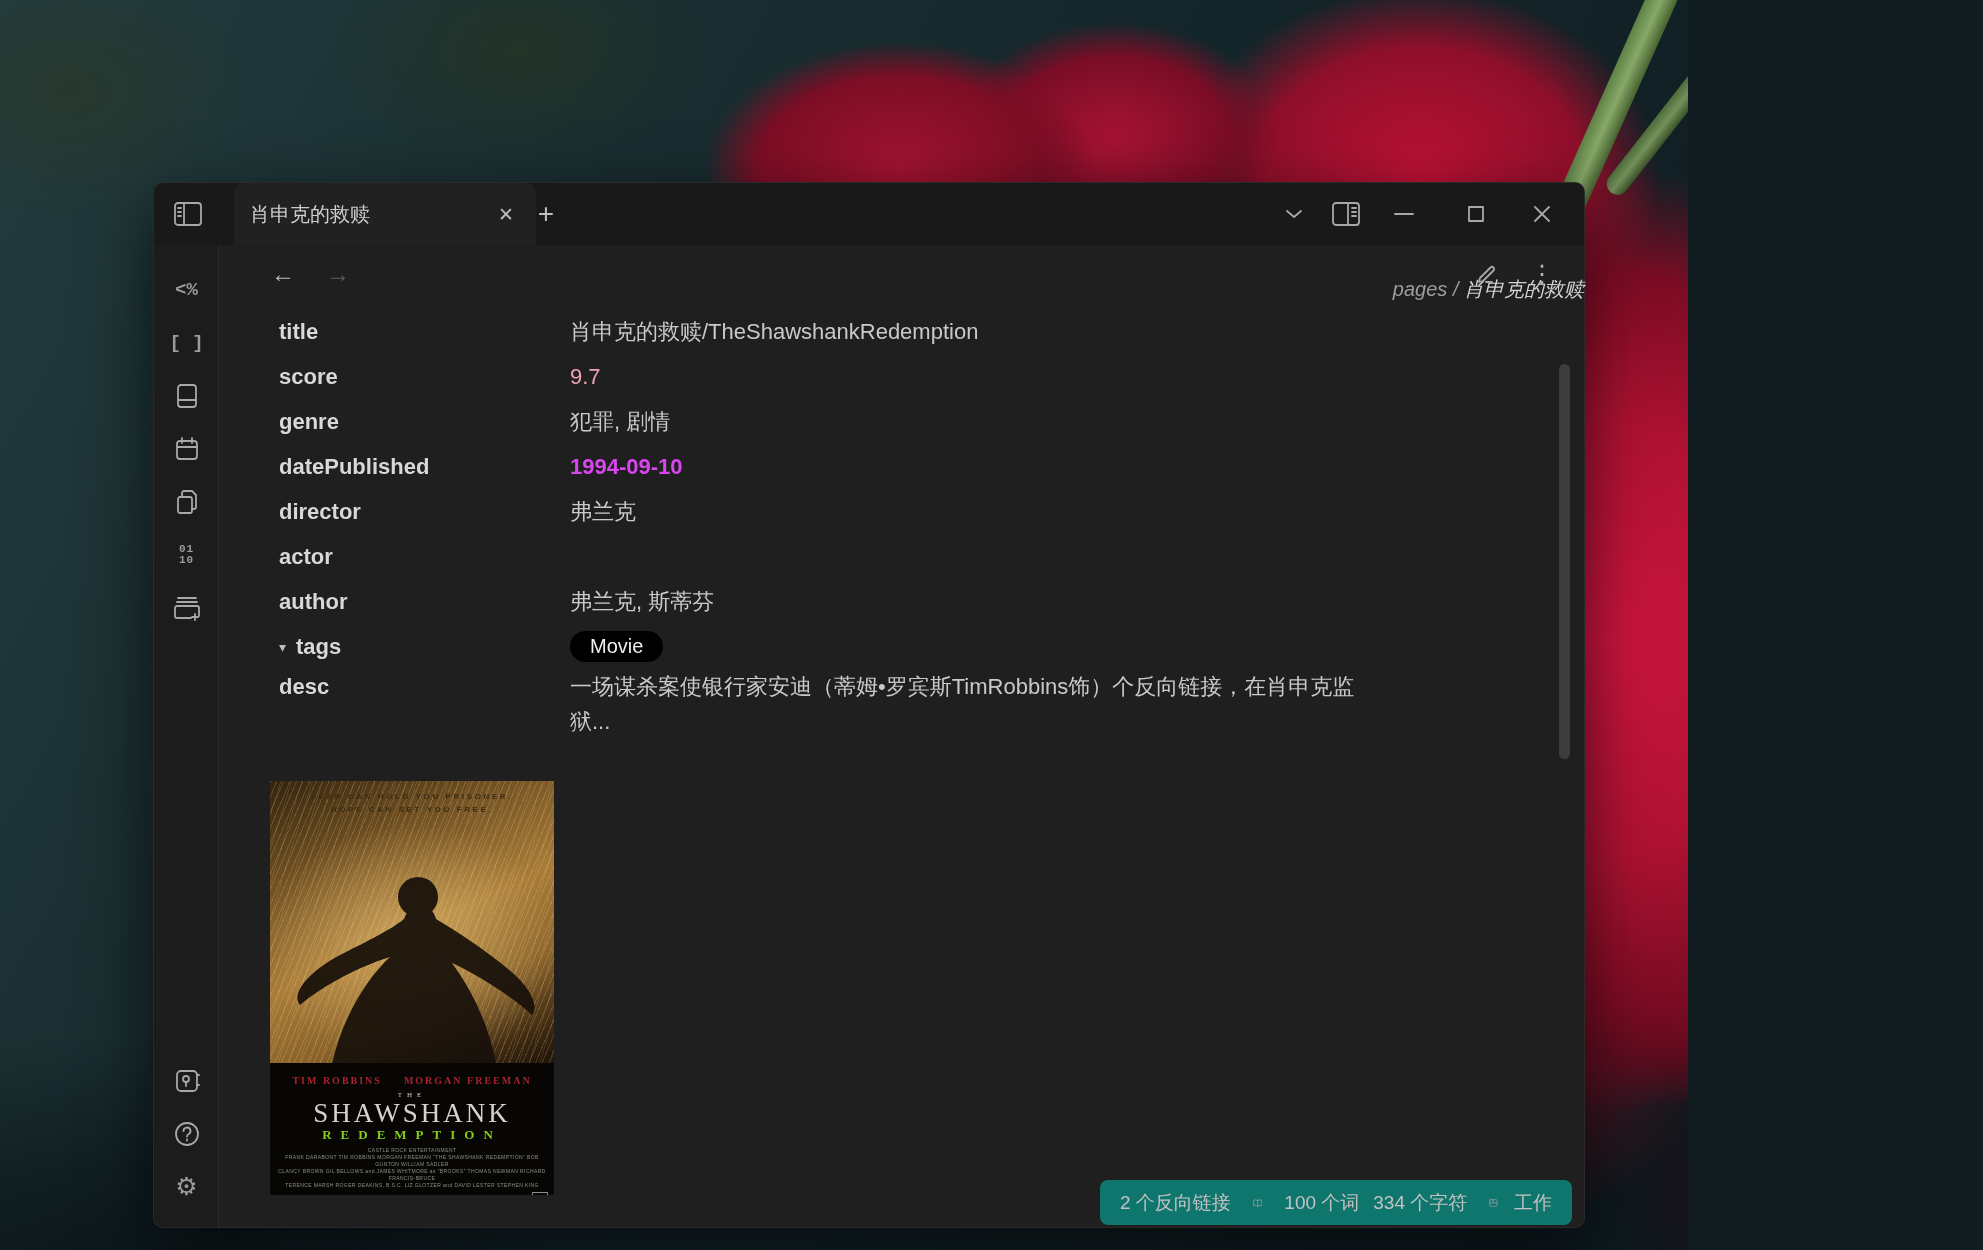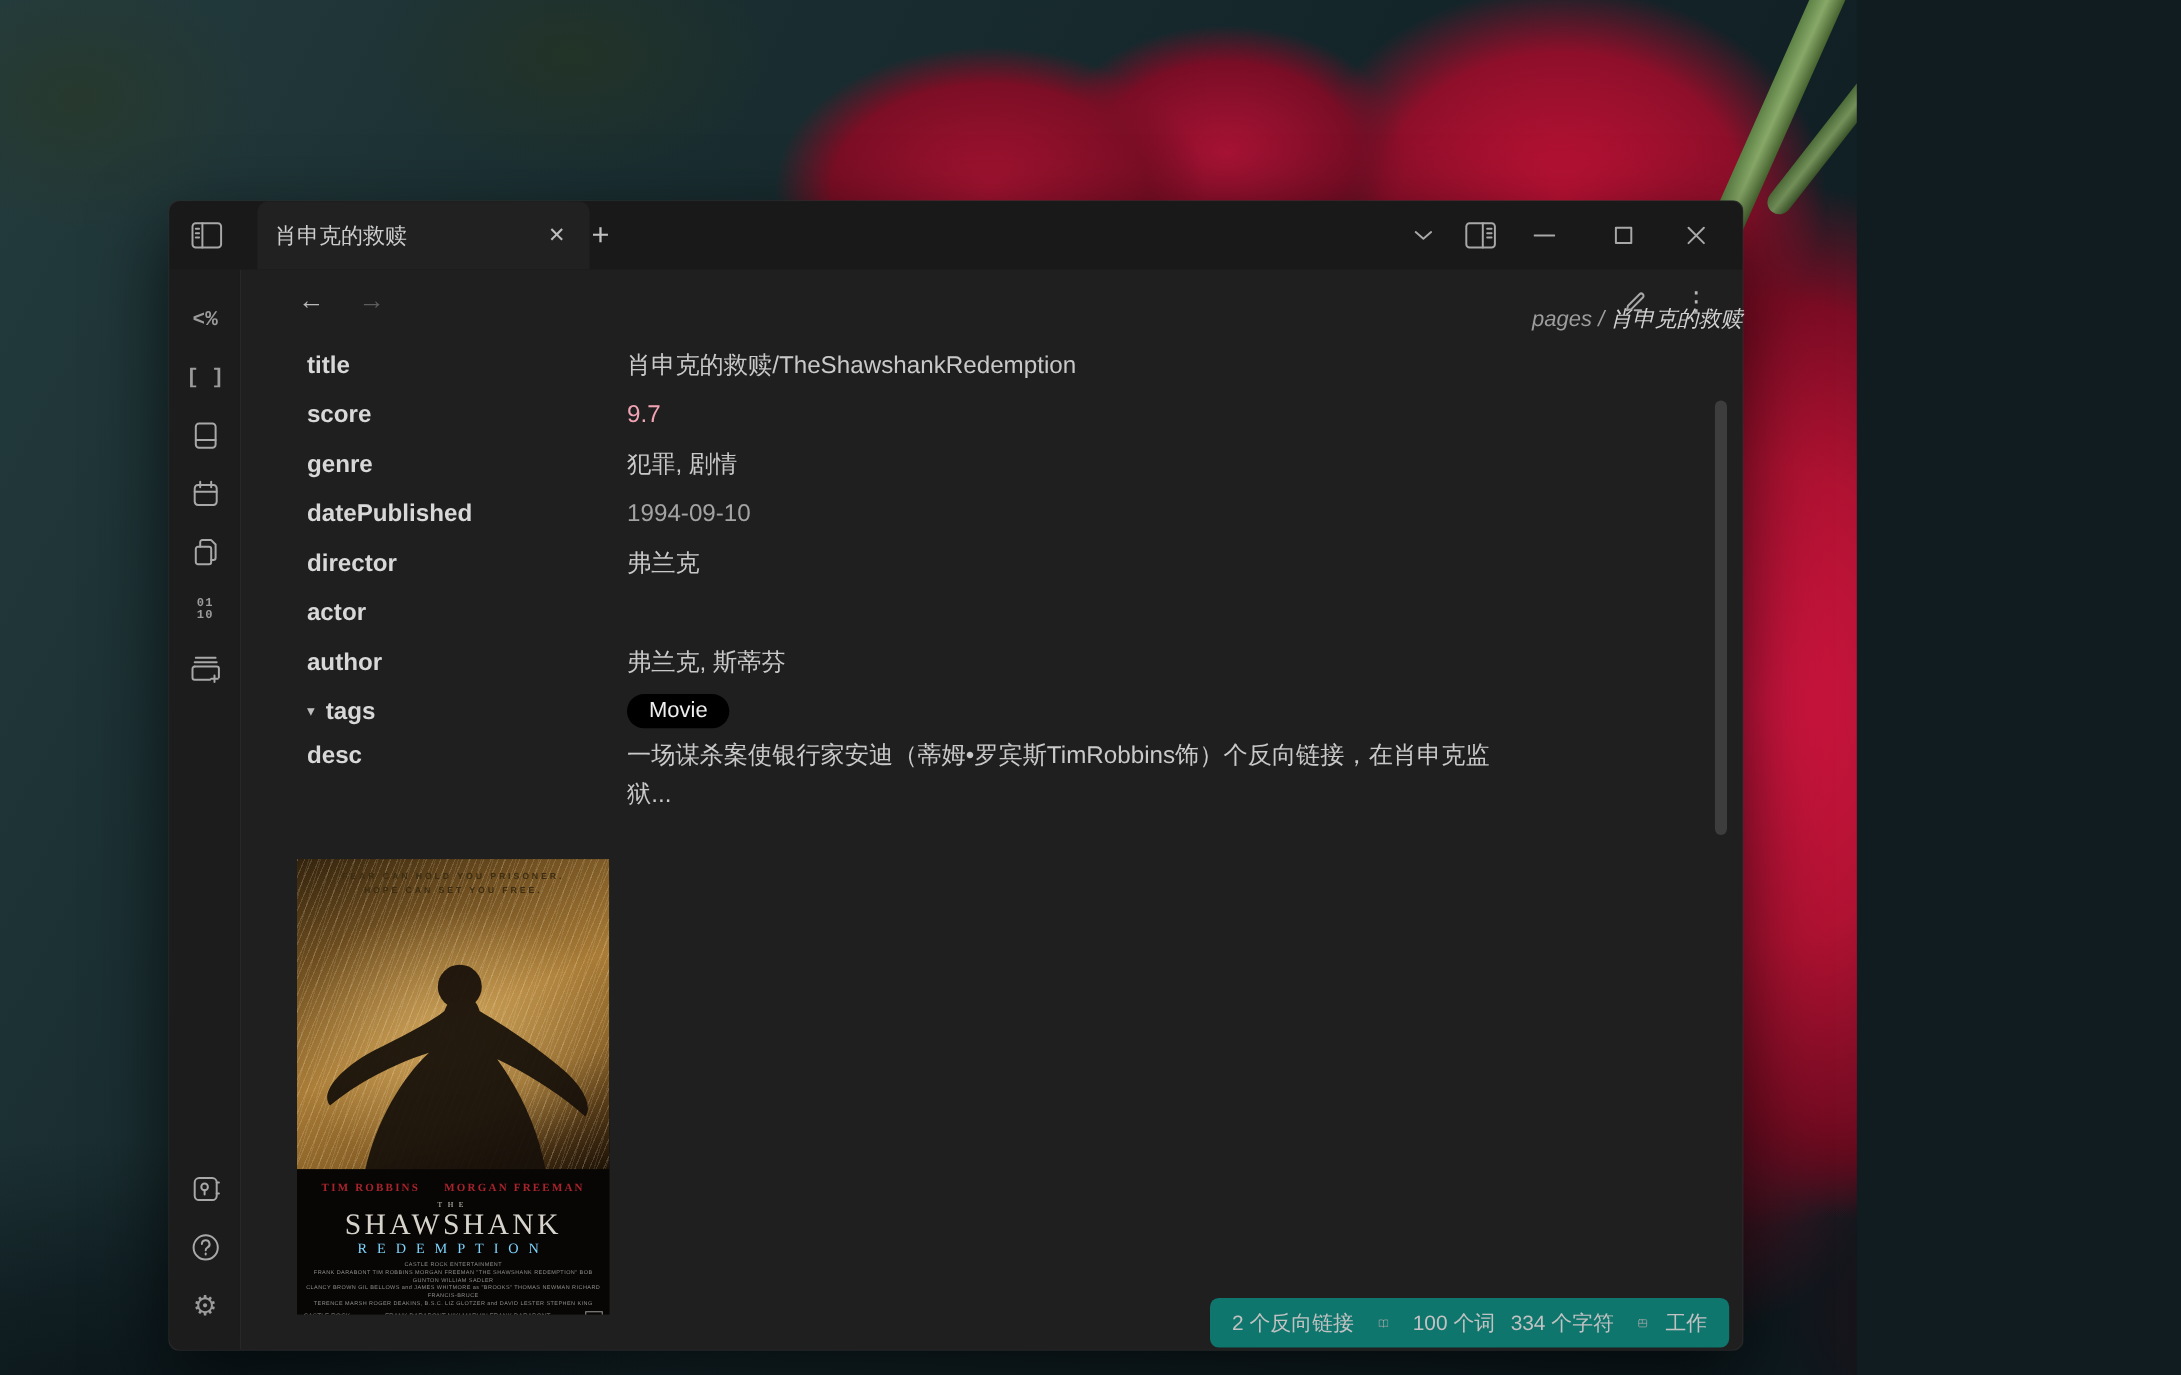--- a/index.html
+++ b/index.html
@@ -69,21 +69,21 @@
   .nav-btn{ width:40px; height:36px; background:none; border:none; display:flex; align-items:center;
             justify-content:center; color:#b5b5b5; cursor:pointer; }
   .kebab{ font-size:24px; }
 
   
   .attrs{ position:absolute; left:0; top:126px; right:20px; }
   .attr-row{ display:flex; min-height:45px; align-items:center; }
   .attr-key{ width:416px; padding-left:125px; font-size:22px; font-weight:bold; color:#d8d8d8; cursor:pointer; }
   .attr-val{ font-size:22px; color:#c9c9c9; cursor:pointer; }
   .val-pink{ color:#f0a3b2; }
-  .val-green{ color:#a3a3a3; }
+  .val-green{ color:#d946ef;font-weight:bold; }
   .tags-key{ display:flex; align-items:center; gap:10px; }
   .tri{ font-size:14px; color:#bdbdbd; }
   .pill{ display:inline-block; background:#000; color:#efefef; border-radius:18px;
          padding:4px 20px; font-size:20px; }
   .desc-row{ align-items:flex-start; }
   .desc-row .attr-key{ padding-top:5px; }
   .desc-val{ width:812px; line-height:35px; }
 
   
   .poster{ position:absolute; left:116px; top:598px; width:284px; height:414px; overflow:hidden;
@@ -99,22 +99,22 @@
   .figure{ position:absolute; left:0; bottom:-6px; width:100%; }
   .poster-black{ position:absolute; left:0; bottom:0; width:100%; height:132px; background:#070605;
                  text-align:center; }
   .p-actors{ margin-top:12px; display:flex; justify-content:center; gap:22px;
              color:#a8232b; font-size:10px; font-weight:bold; letter-spacing:2px;
              font-family:"Liberation Serif","DejaVu Serif",serif; }
   .p-the{ margin-top:5px; color:#cfccc4; font-size:7px; letter-spacing:5px;
           font-family:"Liberation Serif","DejaVu Serif",serif; }
   .p-title{ color:#d6d3cb; font-size:27px; letter-spacing:3px; line-height:28px;
             font-family:"Liberation Serif","DejaVu Serif",serif; }
-  .p-title2{ color:#7dd3fc; font-size:13px; letter-spacing:9px; line-height:16px;
-             font-family:"Liberation Serif","DejaVu Serif",serif; }
+  .p-title2{ color:#84cc16; font-size:13px; letter-spacing:9px; line-height:16px;
+             font-family:"Liberation Serif","DejaVu Serif",serif;font-weight:bold; }
   .p-credits{ margin-top:4px; color:#8e8e8a; font-size:5px; line-height:7px; letter-spacing:.4px;
               padding:0 8px; }
   .p-foot{ display:flex; justify-content:space-between; align-items:center; padding:3px 6px 0 6px;
            color:#9a9a96; font-size:6px; }
   .p-ratebox{ width:16px; height:9px; border:1px solid #8e8e8a; }
 
   
   .scroll-thumb{ position:absolute; left:1405px; top:181px; width:11px; height:395px;
                  background:#3d3d3d; border-radius:6px; cursor:grab; }
   .statusbar{ position:absolute; left:946px; top:997px; width:472px; height:45px; background:#0f766e;

